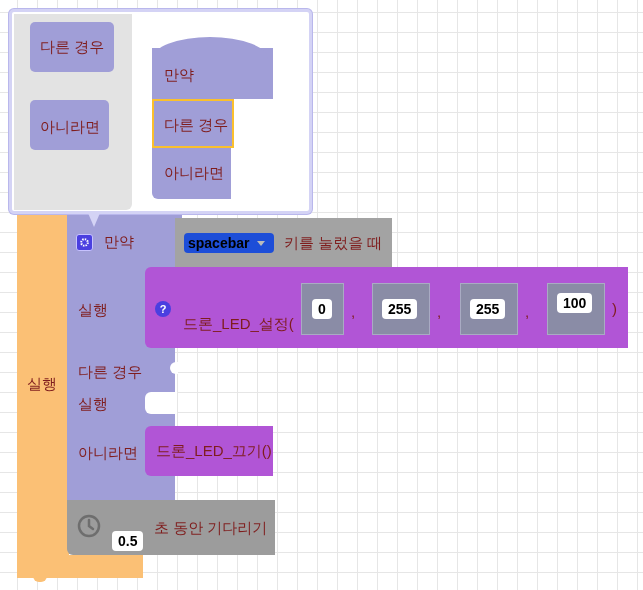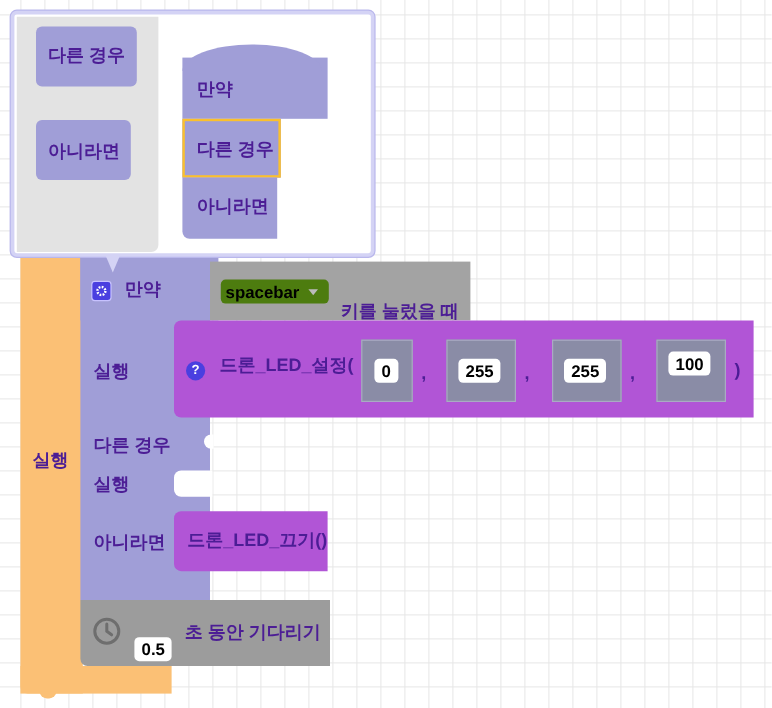--- a/index.html
+++ b/index.html
@@ -7,21 +7,21 @@
     width:643px;height:590px;position:relative;overflow:hidden;
     font-family:"Liberation Sans","DejaVu Sans",sans-serif;
     background-color:#fff;
     background-image:
       linear-gradient(to right,#e6e6e6 1px,transparent 1px),
       linear-gradient(to bottom,#e6e6e6 1px,transparent 1px);
     background-size:20px 20px;
     background-position:17px 12px;
   }
   .abs{position:absolute;}
-  .txt{color:#4c1d95;font-size:15px;font-weight:bold;white-space:nowrap;line-height:1;}
+  .txt{color:#7f1d1d;font-size:15px;font-weight:normal;white-space:nowrap;line-height:1;}
   .purple{background:#a09ed7;}
   .orange{background:#fbc075;}
   .violet{background:#b155d6;}
   .gray{background:#a3a3a3;}
   .slot{background:#8a8ca6;border:1px solid #a9abc3;}
   .num{background:#fff;color:#000;font-size:14px;font-weight:bold;border-radius:4px;padding:2px 6px;line-height:16px;}
   .notch-w{position:absolute;width:14px;height:10px;background:#fff;border-radius:0 0 6px 6px;}
 </style>
 </head>
 <body>
@@ -36,31 +36,31 @@
 
 <div class="abs" style="left:76px;top:234px;width:15px;height:15px;background:#4a3fe0;border-radius:3px;border:1px solid #c7c2ff;display:flex;align-items:center;justify-content:center;">
   <svg width="11" height="11" viewBox="0 0 12 12">
     <circle cx="6" cy="6" r="3.6" fill="none" stroke="#fff" stroke-width="2.2" stroke-dasharray="1.6 1.2"></circle>
     <circle cx="6" cy="6" r="1.4" fill="#4a3fe0"></circle>
   </svg>
 </div>
 <span class="abs txt" style="left:104px;top:234px;">만약</span>
 
 <div class="abs gray" style="left:175px;top:218px;width:217px;height:49px;"></div>
-<div class="abs" style="left:184px;top:233px;width:90px;height:20px;background:#4d7c0f;border-radius:4px;display:flex;align-items:center;padding-left:4px;box-sizing:border-box;">
+<div class="abs" style="left:184px;top:233px;width:90px;height:20px;background:#1d4ed8;border-radius:4px;display:flex;align-items:center;padding-left:4px;box-sizing:border-box;">
   <span style="font-size:14px;font-weight:bold;color:#000;">spacebar</span>
   <span style="margin-left:8px;width:0;height:0;border-left:4px solid transparent;border-right:4px solid transparent;border-top:5px solid #bbb;"></span>
 </div>
-<span class="abs txt" style="left:284px;top:235px;margin-top:17px;">키를 눌렀을 때</span>
+<span class="abs txt" style="left:284px;top:235px;">키를 눌렀을 때</span>
 
 <span class="abs txt" style="left:78px;top:302px;">실행</span>
 
 <div class="abs violet" style="left:145px;top:267px;width:483px;height:81px;border-radius:6px 0 0 6px;"></div>
 <div class="abs" style="left:155px;top:301px;width:16px;height:16px;border-radius:50%;background:#4a3fe0;color:#fff;font-size:11px;font-weight:bold;display:flex;align-items:center;justify-content:center;">?</div>
-<span class="abs txt" style="left:183px;top:297px;">드론_LED_설정(</span>
+<span class="abs txt" style="left:183px;top:316px;">드론_LED_설정(</span>
 
 <div class="abs slot" style="left:301px;top:283px;width:41px;height:50px;"></div>
 <span class="abs num" style="left:312px;top:299px;">0</span>
 <span class="abs txt" style="left:351px;top:304px;">,</span>
 
 <div class="abs slot" style="left:372px;top:283px;width:56px;height:50px;"></div>
 <span class="abs num" style="left:382px;top:299px;">255</span>
 <span class="abs txt" style="left:437px;top:304px;">,</span>
 
 <div class="abs slot" style="left:460px;top:283px;width:56px;height:50px;"></div>

